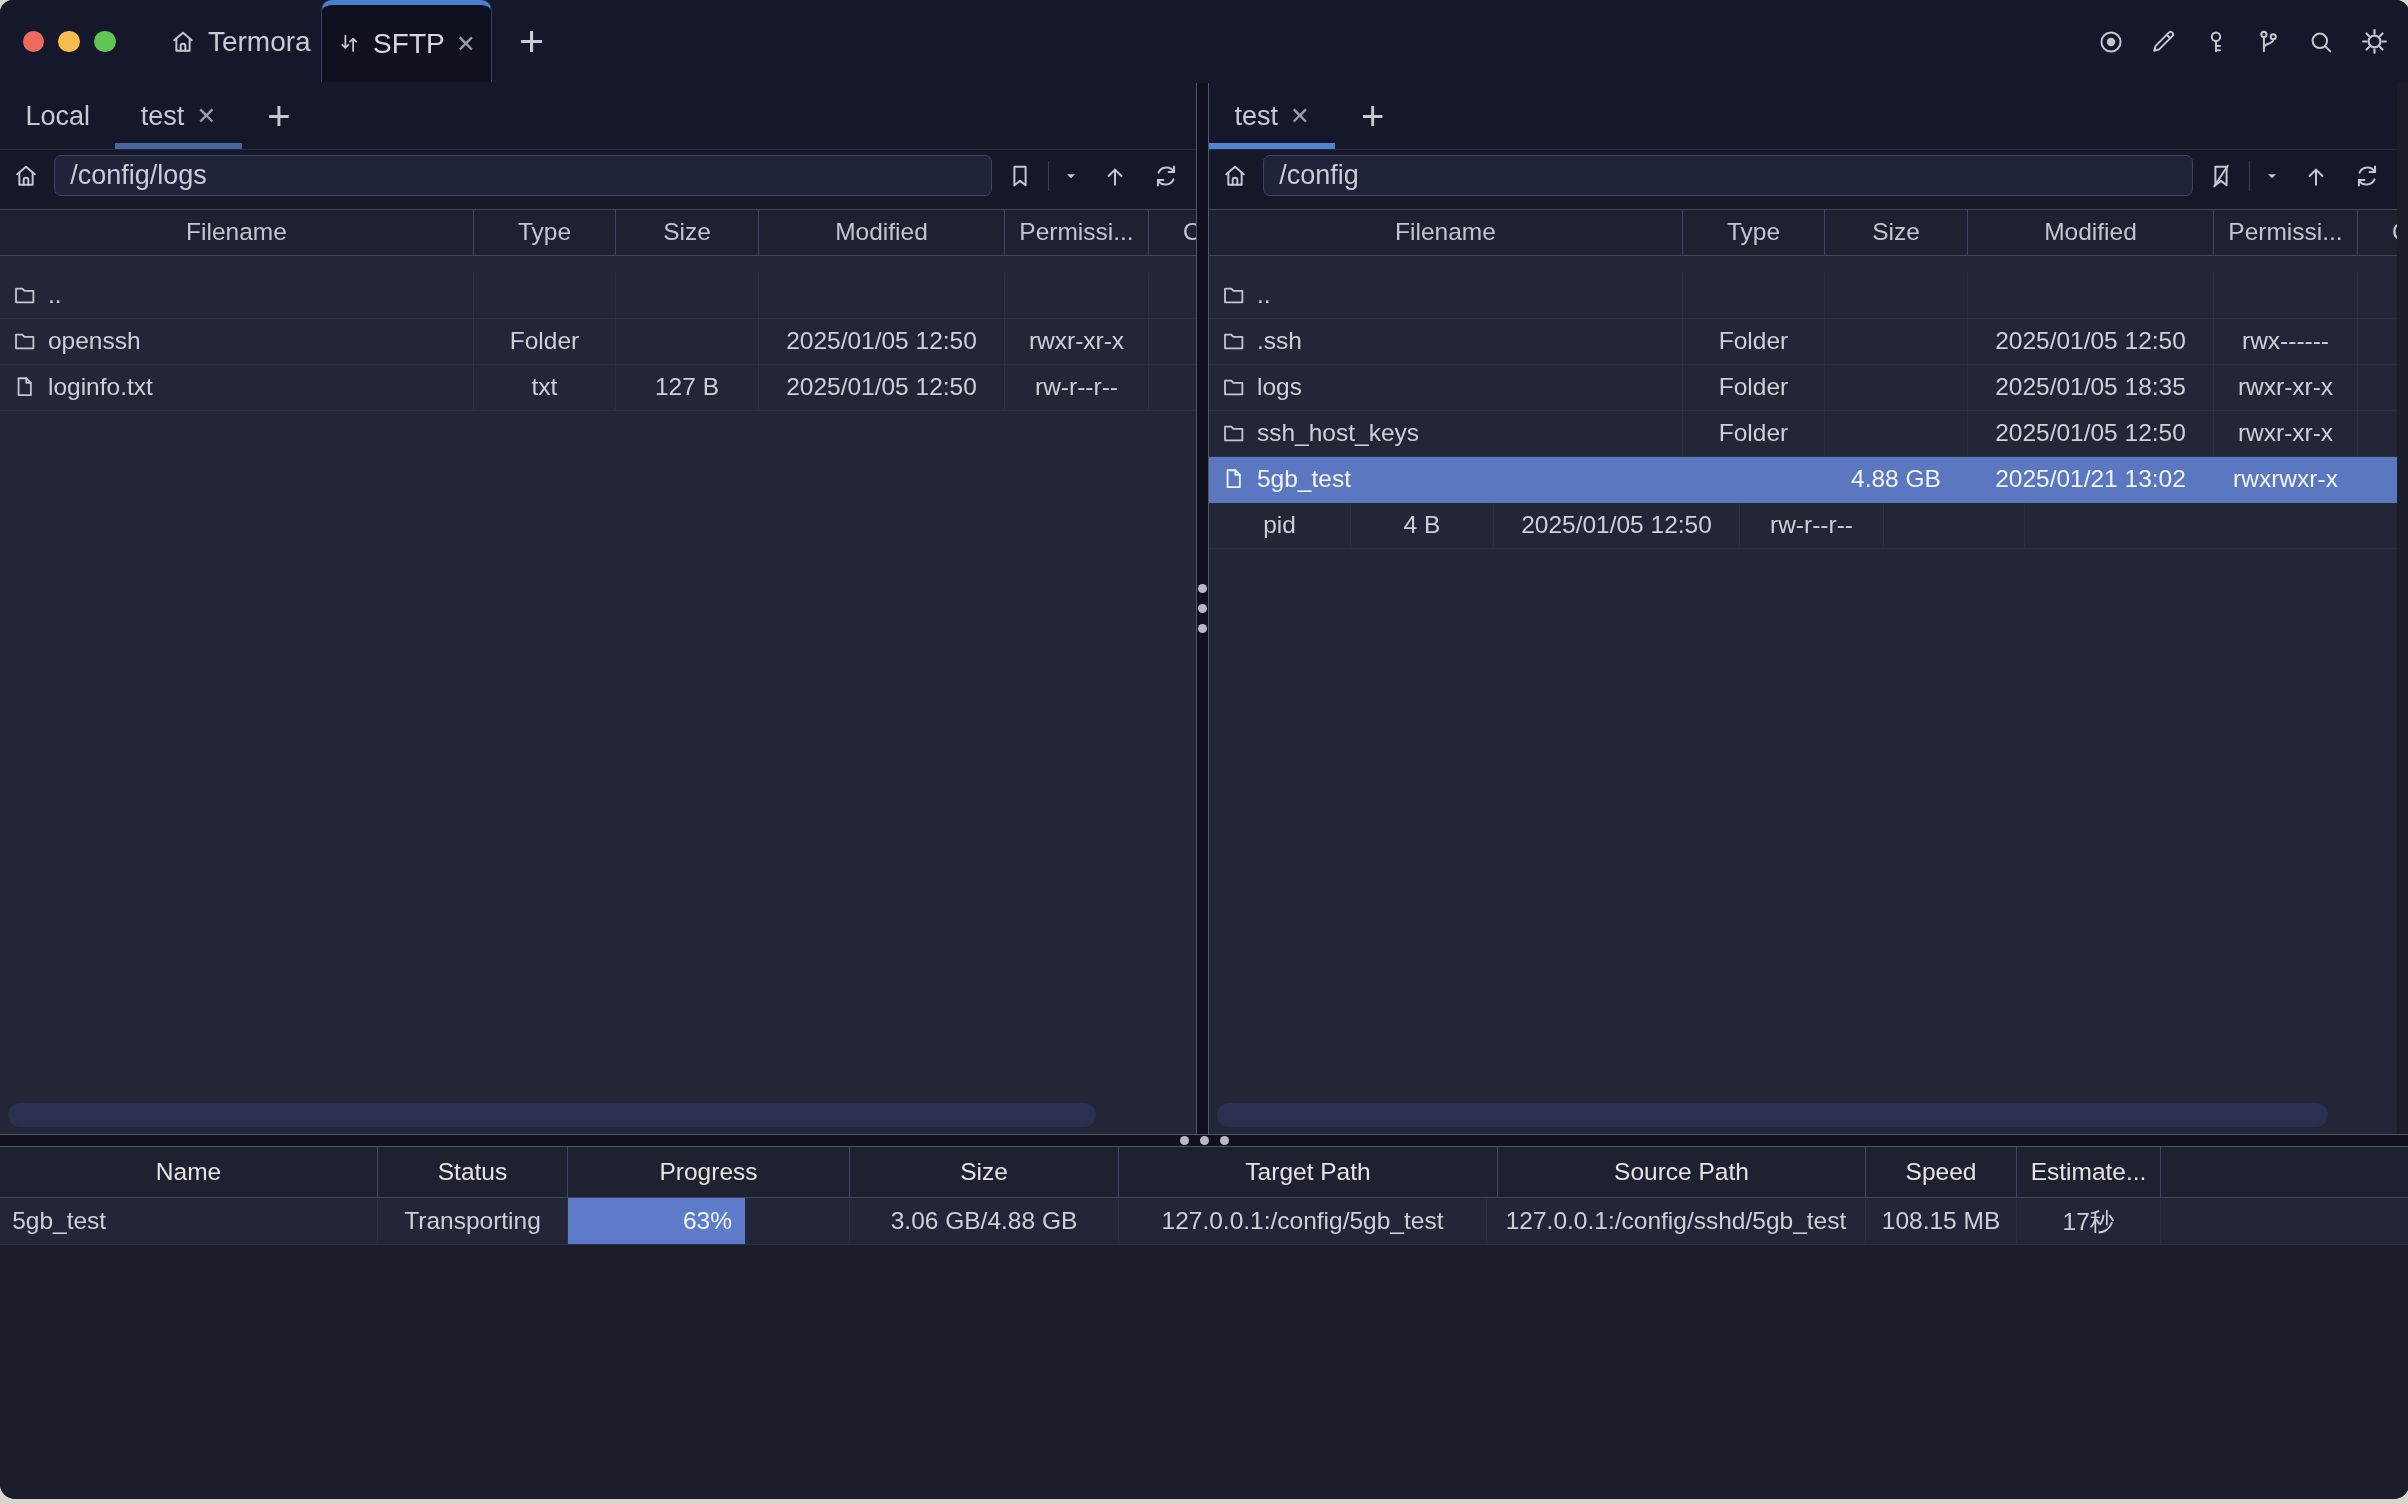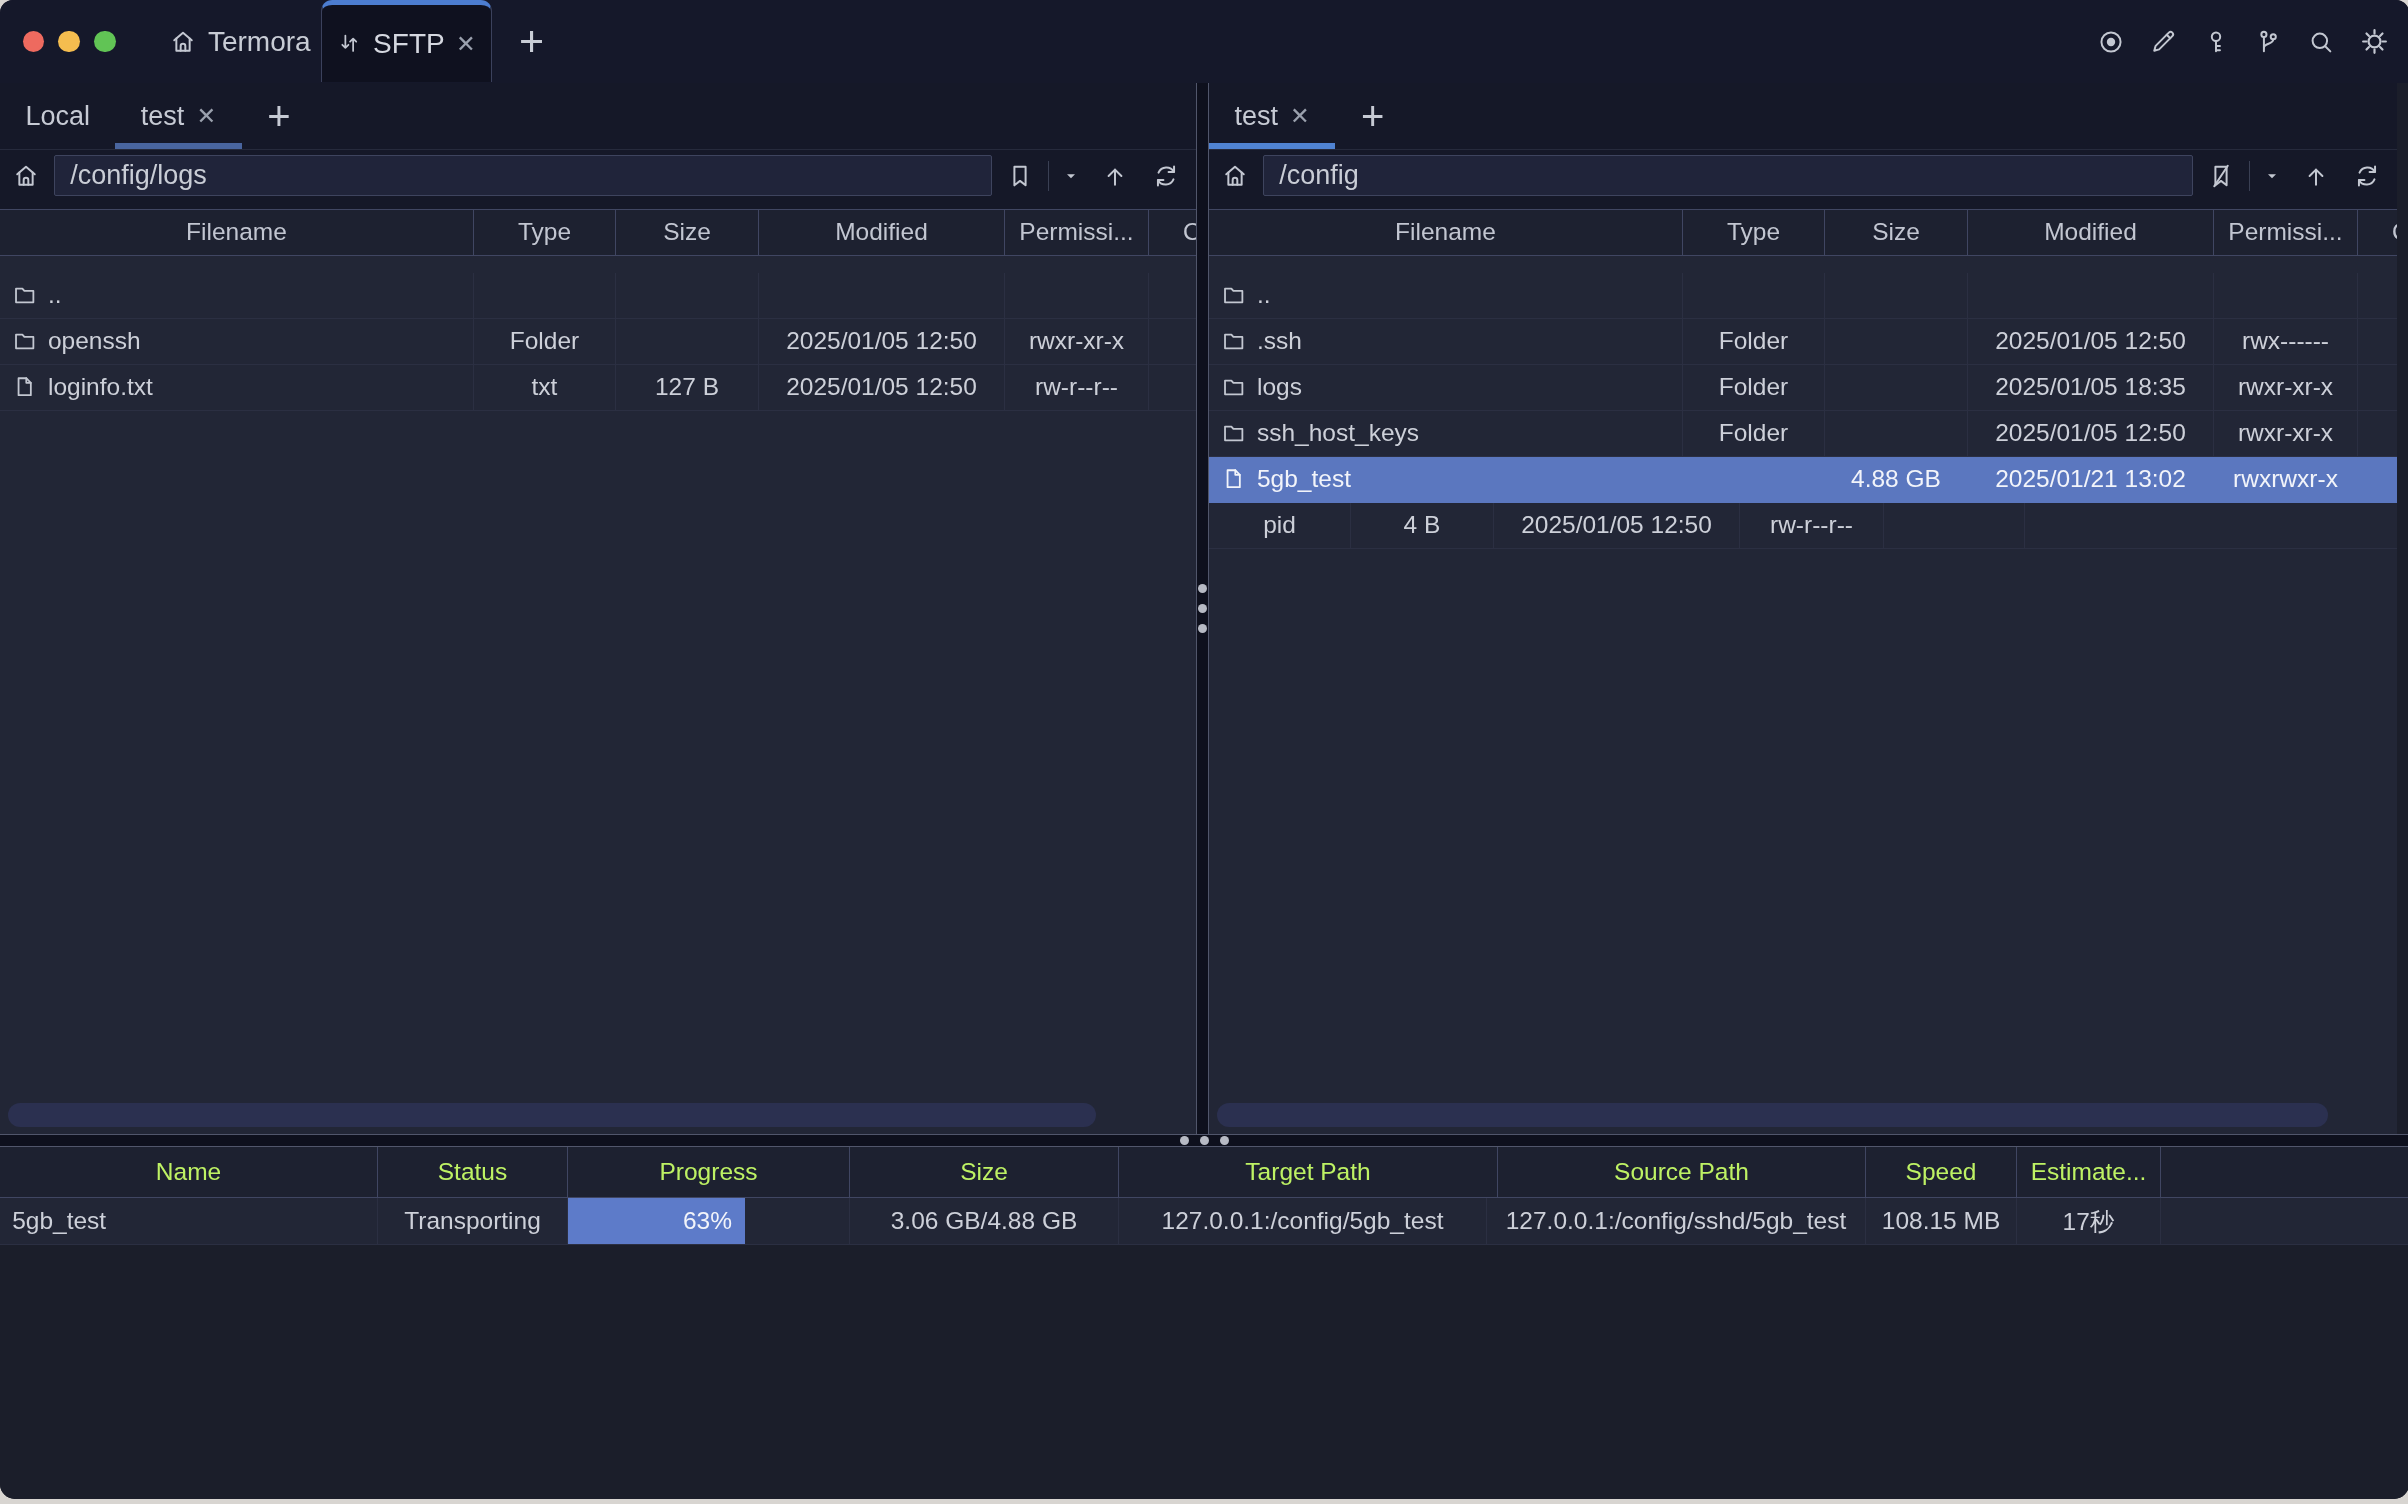--- a/index.html
+++ b/index.html
@@ -81,21 +81,21 @@
     width:49px;font-size:40px;font-weight:200;color:#c6cad4;margin-left:13px;
   }
   
   .toolbar{
     height:51px;flex:none;background:#151828;
     display:flex;align-items:center;gap:14px;
     padding:0 12.2px 7.5px 12.2px;
   }
   .path-field{
     flex:1;height:41px;
-    background:#20243a;border:0.9px solid #3e445e;border-radius:2px;
+    background:#20243a;border:0.9px solid #3e445e;border-radius:7px;
     box-sizing:border-box;display:flex;align-items:center;
   }
   .path-field input{
     width:100%;height:100%;background:transparent;border:none;outline:none;
     color:#c9cdd6;font-size:27px;padding:0 15px;
     font-family:"Liberation Sans", sans-serif;
   }
   .tool-sep{width:0.9px;height:30px;background:#3a4054;flex:none;}
   .caret{width:16px;height:16px;display:block;}
   
@@ -152,21 +152,21 @@
   .transfer{
     position:absolute;left:0;right:0;top:1147px;bottom:0;
     background:#1b1e2a;display:flex;flex-direction:column;
   }
   .thead{
     height:51px;flex:none;display:flex;background:#1d2130;
     border-bottom:0.9px solid #404662;box-sizing:border-box;
   }
   .thead .cell{
     display:flex;align-items:center;justify-content:center;
-    color:#bef264;font-size:24.5px;
+    color:#e5e5e5;font-size:24.5px;
     border-right:0.9px solid #404662;box-sizing:border-box;
     white-space:nowrap;overflow:hidden;flex:none;
   }
   .trow{
     height:47px;flex:none;display:flex;background:#222636;
     border-bottom:0.9px solid #2b2f42;box-sizing:border-box;
   }
   .trow .cell{
     display:flex;align-items:center;justify-content:center;
     color:#cdd0d9;font-size:24.5px;

